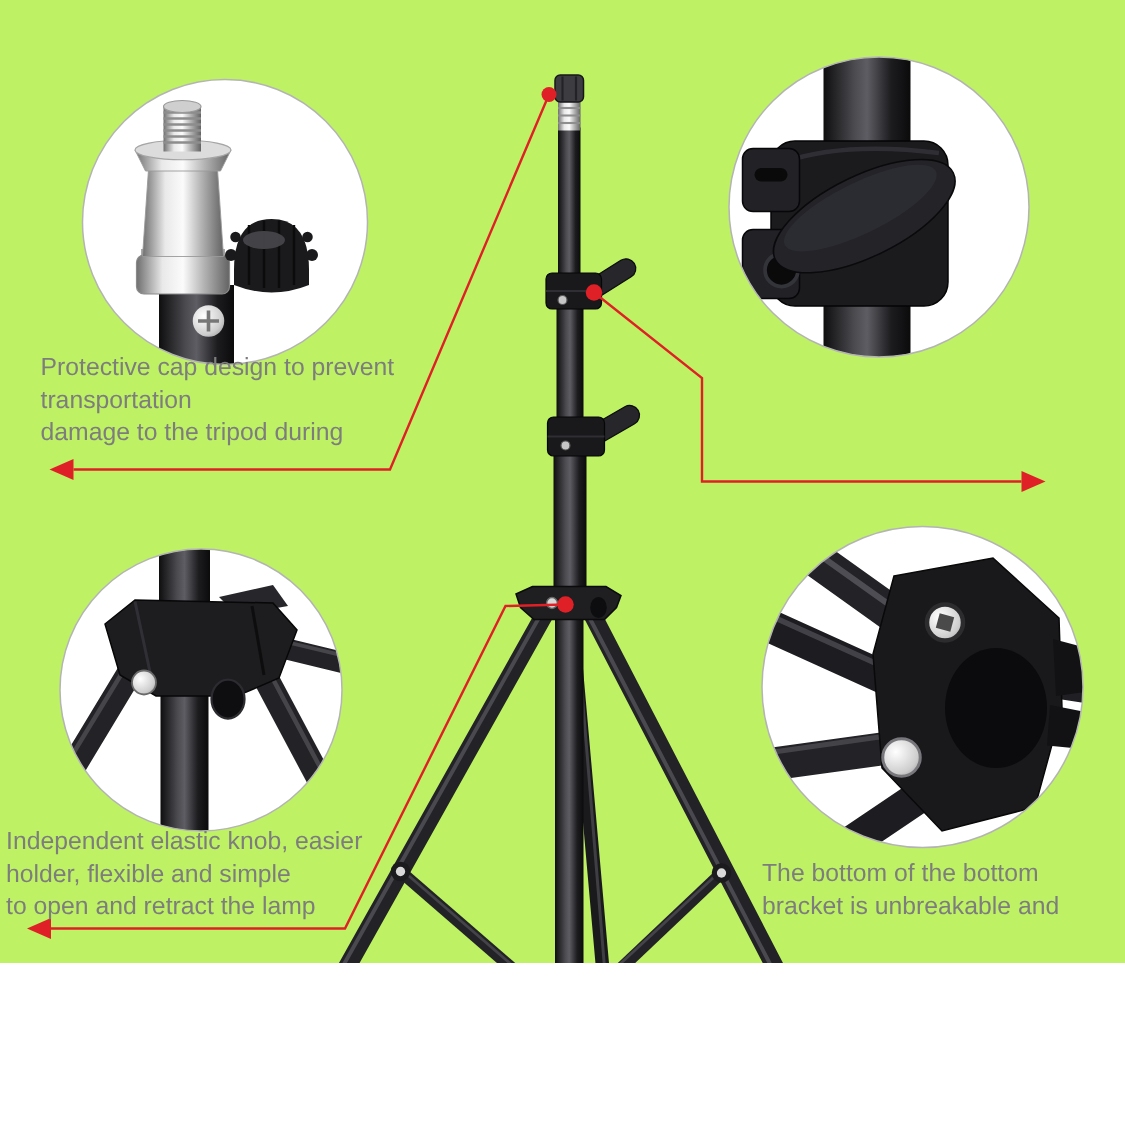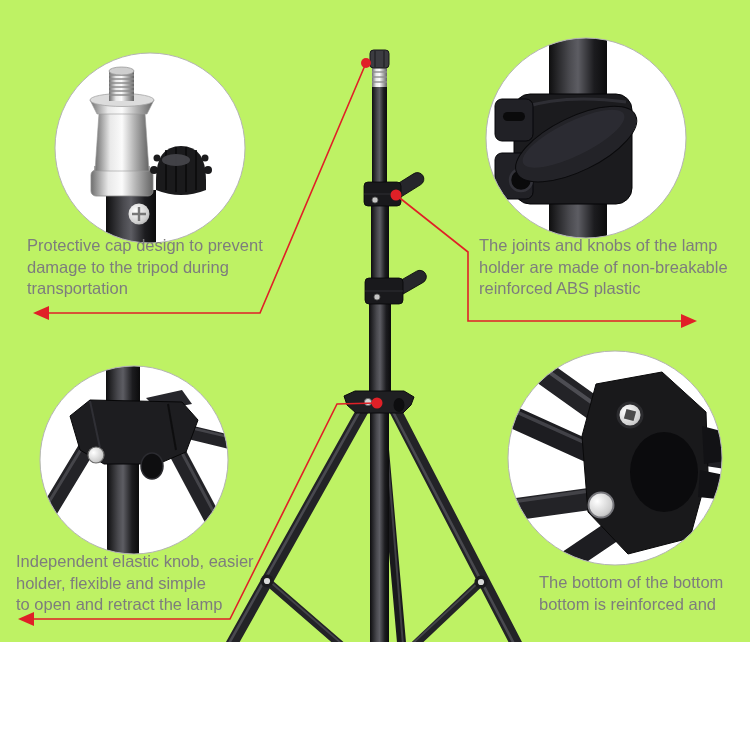--- a/index.html
+++ b/index.html
@@ -253,34 +253,29 @@
     <g>
       <polyline class="redline" points="383,686 560,651 717,650"></polyline>
       <polygon class="redfill" points="733,650 717,643 717,657"></polygon>
       <circle class="redfill" cx="383" cy="687" r="6"></circle>
     </g>
   </g>
 </svg>
 
 <div class="annotation" style="left:27px;top:235px">
   <div>Protective cap design to prevent</div>
+  <div>transportation</div>
   <div>damage to the tripod during</div>
-  <div>transportation</div>
-</div>
-
-<div class="annotation" style="left:479px;top:235px">
-  <div>The joints and knobs of the lamp</div>
-  <div>holder are made of non-breakable</div>
-  <div>reinforced ABS plastic</div>
-</div>
-
-<div class="annotation" style="left:16px;top:551px">
+</div>
+
+
+<div class="annotation" style="left:4px;top:551px">
   <div>Independent elastic knob, easier</div>
   <div>holder, flexible and simple</div>
   <div>to open and retract the lamp</div>
 </div>
 
-<div class="annotation" style="left:539px;top:572px">
+<div class="annotation" style="left:508px;top:572px">
   <div>The bottom of the bottom</div>
-  <div>bottom is reinforced and</div>
+  <div>bracket is unbreakable and</div>
 </div>
 
 </div>
 
 </body></html>

